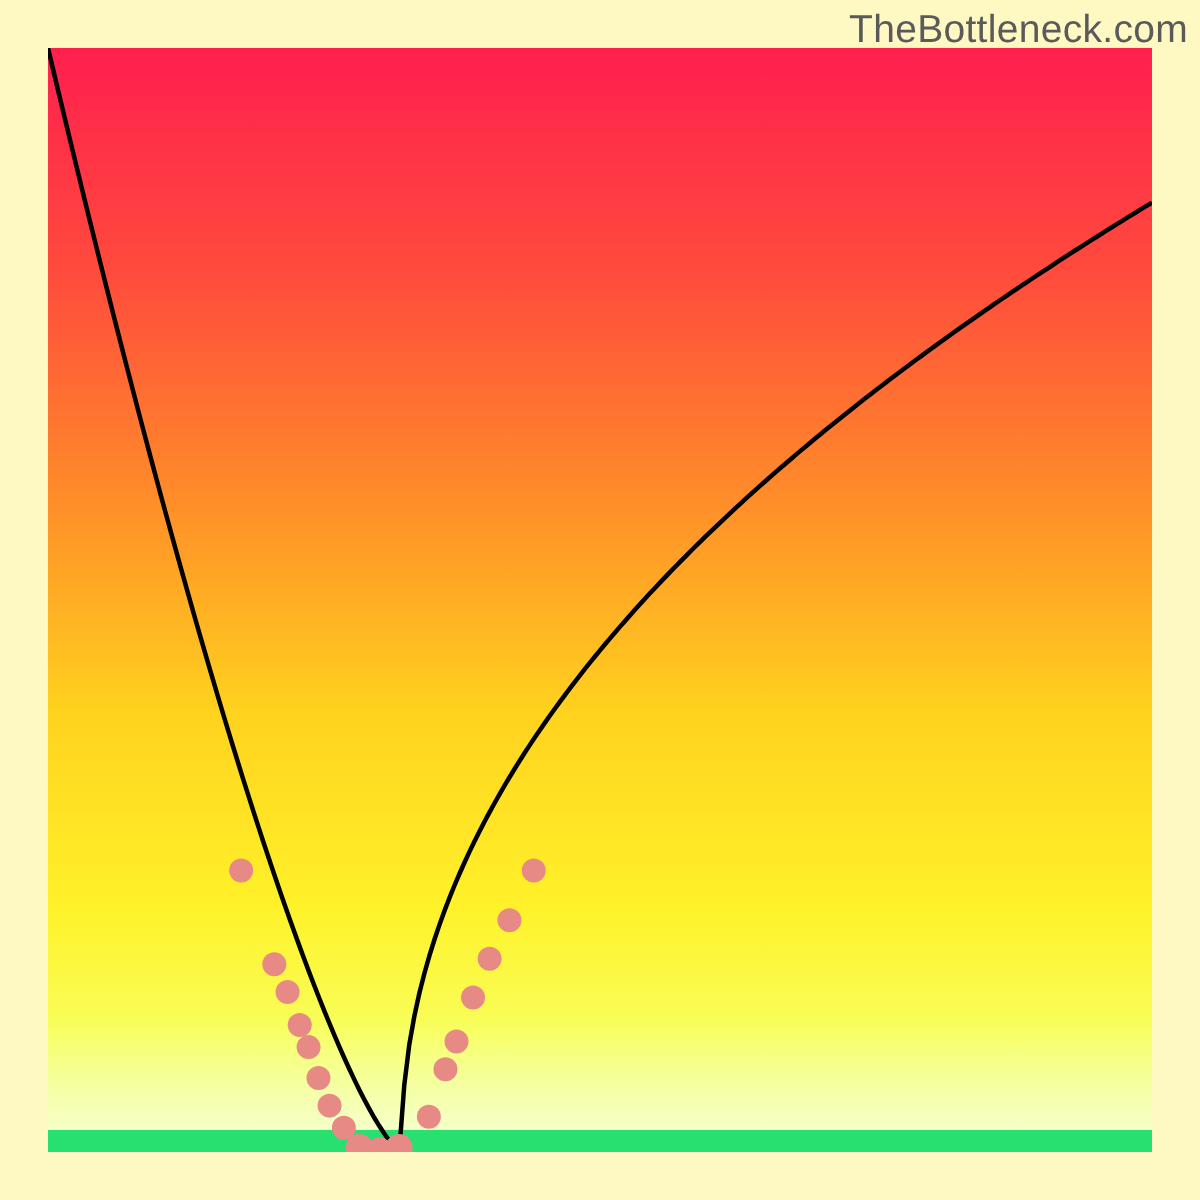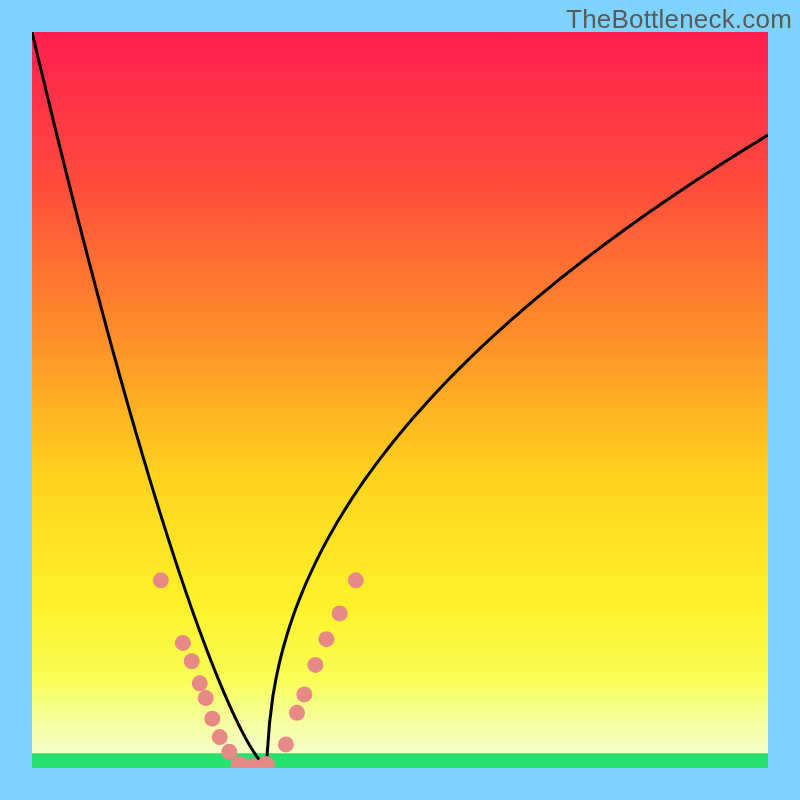--- a/index.html
+++ b/index.html
@@ -9,21 +9,21 @@
     height: 800px;
     background: #000;
     overflow: hidden;
   }
   .frame {
     position: absolute;
     left: 0;
     top: 0;
     width: 800px;
     height: 800px;
-    background: #7dd3fc;
+    background: #fef9c3;
   }
   .plot {
     position: absolute;
     left: 32px;
     top: 32px;
     width: 736px;
     height: 736px;
   }
   .watermark {
     position: absolute;

